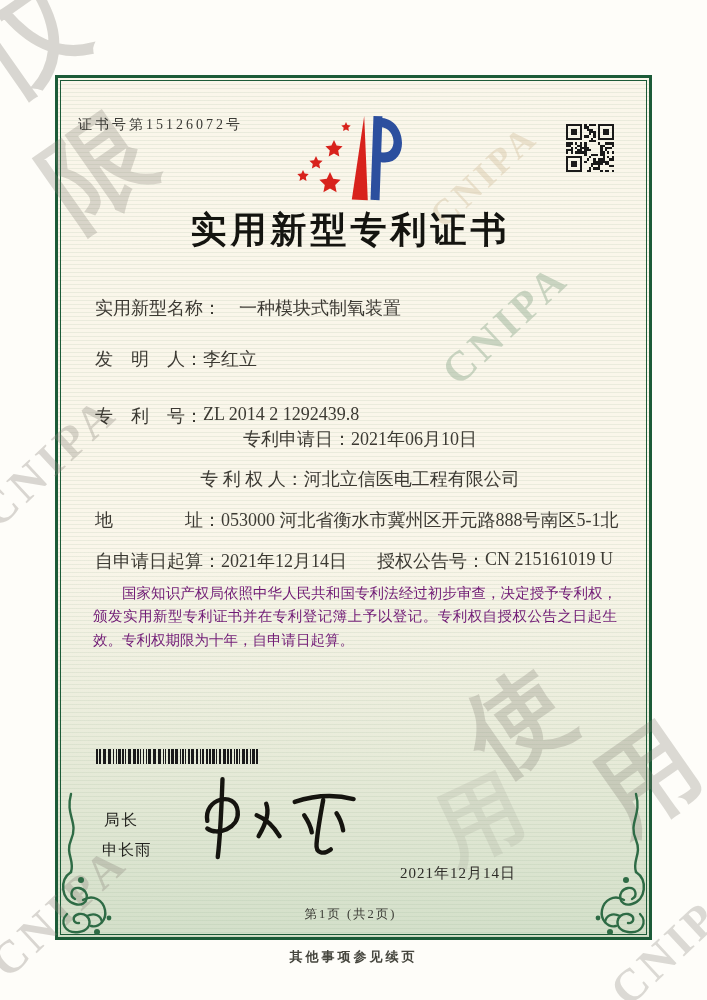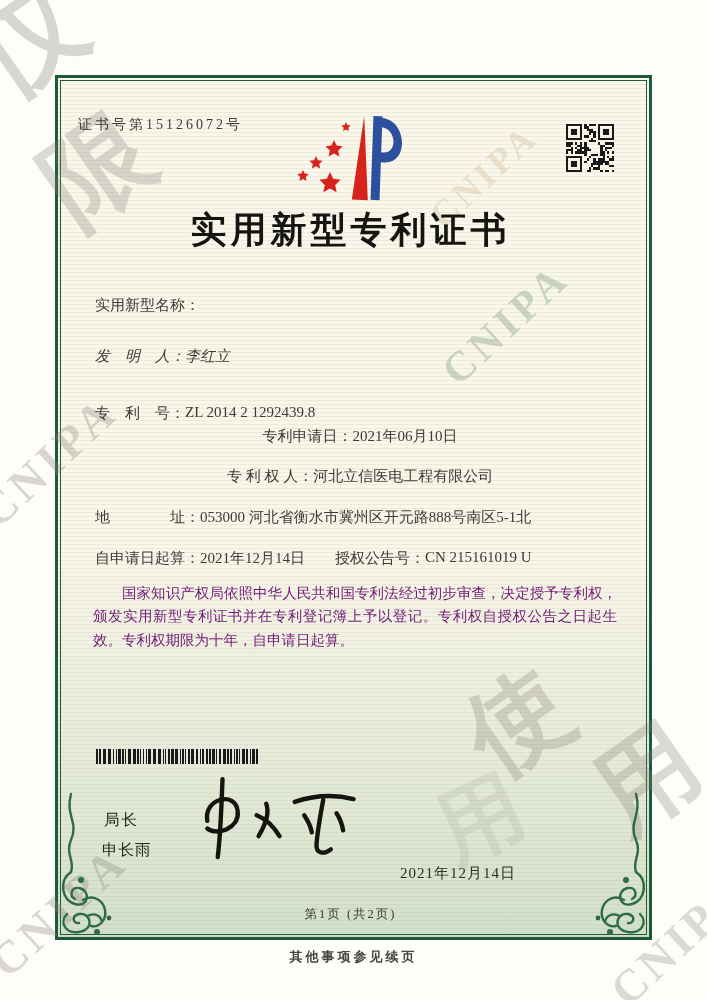--- a/index.html
+++ b/index.html
@@ -41,24 +41,24 @@
   .z{position:absolute;z-index:2;}
 
   
   .cert-no{left:78px;top:116px;font-size:14px;letter-spacing:3px;color:#3a3a35;}
   .logo{left:290px;top:110px;width:118px;height:98px;}
   .qr{left:566px;top:124px;width:48px;height:48px;}
   .title{left:55px;top:206px;width:591px;text-align:center;font-size:36px;font-weight:700;
          letter-spacing:4px;color:#141410;}
 
   
-  .row{left:95px;width:530px;font-size:15px;color:#3c3a33;display:flex;white-space:nowrap;}
+  .row{left:95px;width:530px;font-size:18px;color:#3c3a33;display:flex;white-space:nowrap;}
   .row .lbl{flex:none;}
   .grp2{margin-left:30px;}
-  .r1{top:296px;} .r2{top:347px;font-style:italic;} .r3{top:404px;text-align:right;} .r4{top:427px;justify-content:center;}
+  .r1{top:296px;} .r2{top:347px;} .r3{top:404px;text-align:right;} .r4{top:427px;justify-content:center;}
   .r5{top:467px;justify-content:center;} .r6{top:508px;} .r7{top:549px;}
 
   
   .body-text{left:93px;top:582px;width:524px;font-size:14.5px;line-height:1.62;
              text-align:justify;color:#701a75;}
   .body-text p{margin:0;text-indent:2em;}
 
   
   .barcode{left:96px;top:749px;width:165px;height:15px;}
   .signer-title{left:104px;top:810px;font-size:15.5px;color:#22221e;
@@ -254,20 +254,21 @@
     <rect x="0" y="20" width="7" height="1" fill="#1a1a1a"></rect>
     <rect x="0" y="14" width="1" height="7" fill="#1a1a1a"></rect>
     <rect x="6" y="14" width="1" height="7" fill="#1a1a1a"></rect>
     <rect x="2" y="16" width="3" height="3" fill="#1a1a1a"></rect>
   </svg>
 
 <div class="z title">实用新型专利证书</div>
 
 <div class="z row r1">
   <span class="lbl">实用新型名称：</span>
+  <span class="val">　一种模块式制氧装置</span>
 </div>
 <div class="z row r2">
   <span class="lbl">发　明　人：</span>
   <span class="val">李红立</span>
 </div>
 <div class="z row r3">
   <span class="lbl">专　利　号：</span>
   <span class="val">ZL 2014 2 1292439.8</span>
 </div>
 <div class="z row r4">

